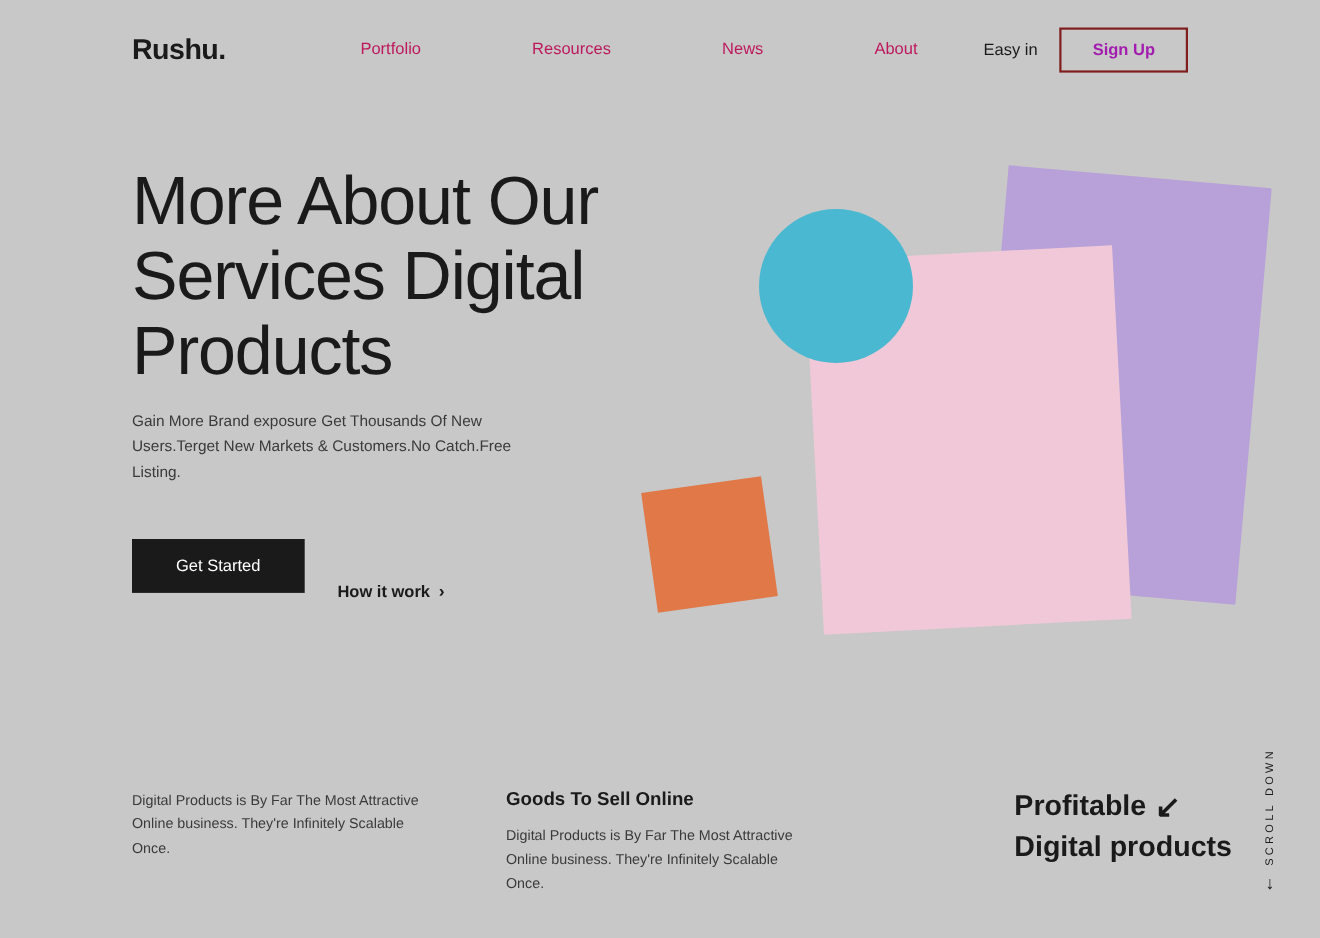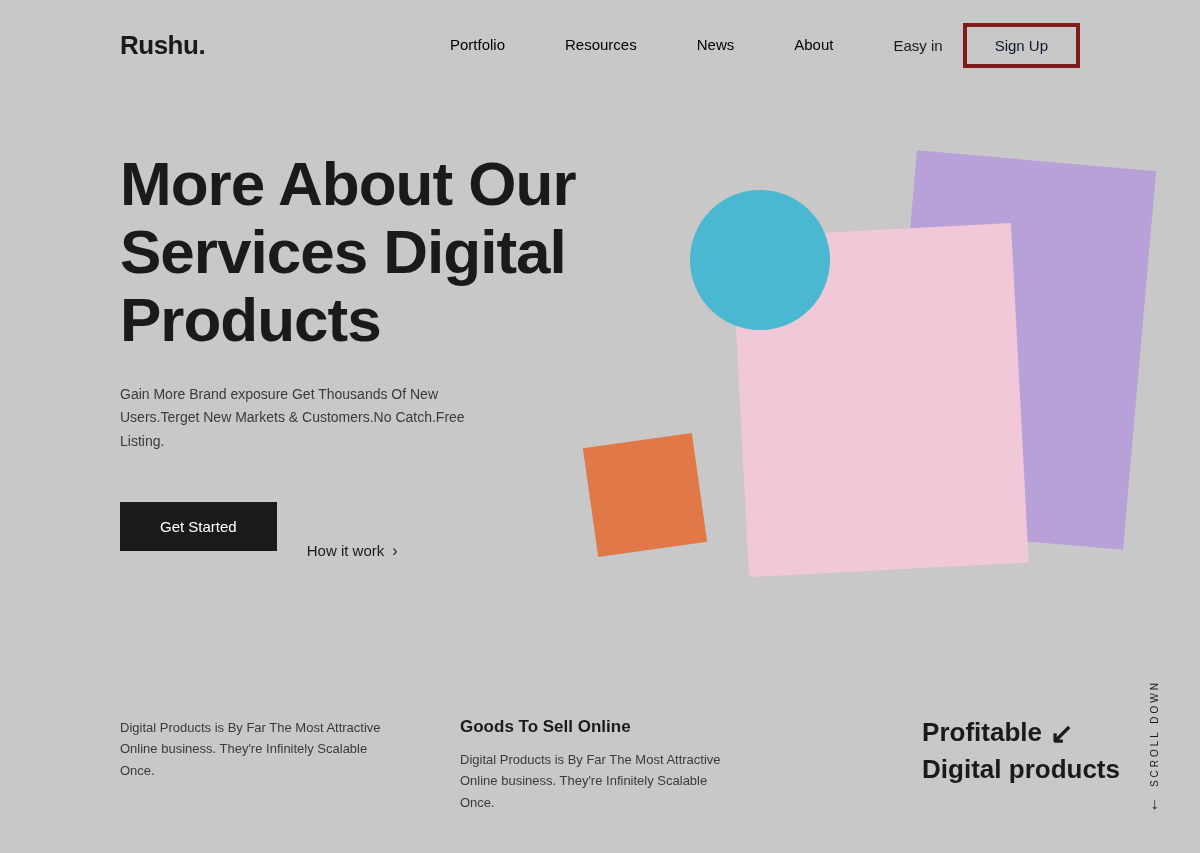--- a/index.html
+++ b/index.html
@@ -34,72 +34,73 @@
     .nav-links {
       display: flex;
       align-items: center;
       gap: 60px;
       list-style: none;
       margin-right: 60px;
     }
 
     .nav-links a {
       text-decoration: none;
-      color: #000000;
+      color: #be185d;
       font-size: 15px;
       font-weight: 400;
+      margin-left: 41px;
     }
 
     .nav-auth {
       display: flex;
       align-items: center;
       gap: 20px;
     }
 
     .sign-in {
       font-size: 15px;
       color: #1a1a1a;
       font-weight: 500;
       cursor: pointer;
       background: none;
       border: none;
       font-family: inherit;
     }
 
     .sign-up {
       font-size: 15px;
-      color: #0f172a;
-      font-weight: 400;
+      color: #a21caf;
+      font-weight: 700;
       cursor: pointer;
       background: none;
-      border: 4px solid #7f1d1d;
+      border: 2px solid #7f1d1d;
       padding: 10px 28px;
       font-family: inherit;
     }
 
     
     .hero {
       position: relative;
       padding: 60px 120px 0;
       height: calc(853px - 90px);
     }
 
     .hero-text {
       max-width: 520px;
       position: relative;
       z-index: 5;
     }
 
     .hero-heading {
       font-size: 62px;
-      font-weight: 700;
+      font-weight: 400;
       color: #1a1a1a;
       line-height: 1.1;
       letter-spacing: -1px;
-      margin-bottom: 28px;
+      margin-bottom: 16px;
     }
 
     .hero-subtext {
       font-size: 14px;
       color: #3a3a3a;
       line-height: 1.7;
       max-width: 380px;
       margin-bottom: 40px;
     }
 
@@ -123,21 +124,21 @@
     .btn-how-it-works {
       display: flex;
       align-items: center;
       gap: 8px;
       background: none;
       border: none;
       font-size: 15px;
       color: #1a1a1a;
       cursor: pointer;
       font-family: inherit;
-      font-weight: 400;
+      font-weight: 700;
       margin-top: 48px;
     }
 
     .btn-how-it-works .arrow {
       font-size: 16px;
     }
 
     
     .shapes-container {
       position: absolute;

